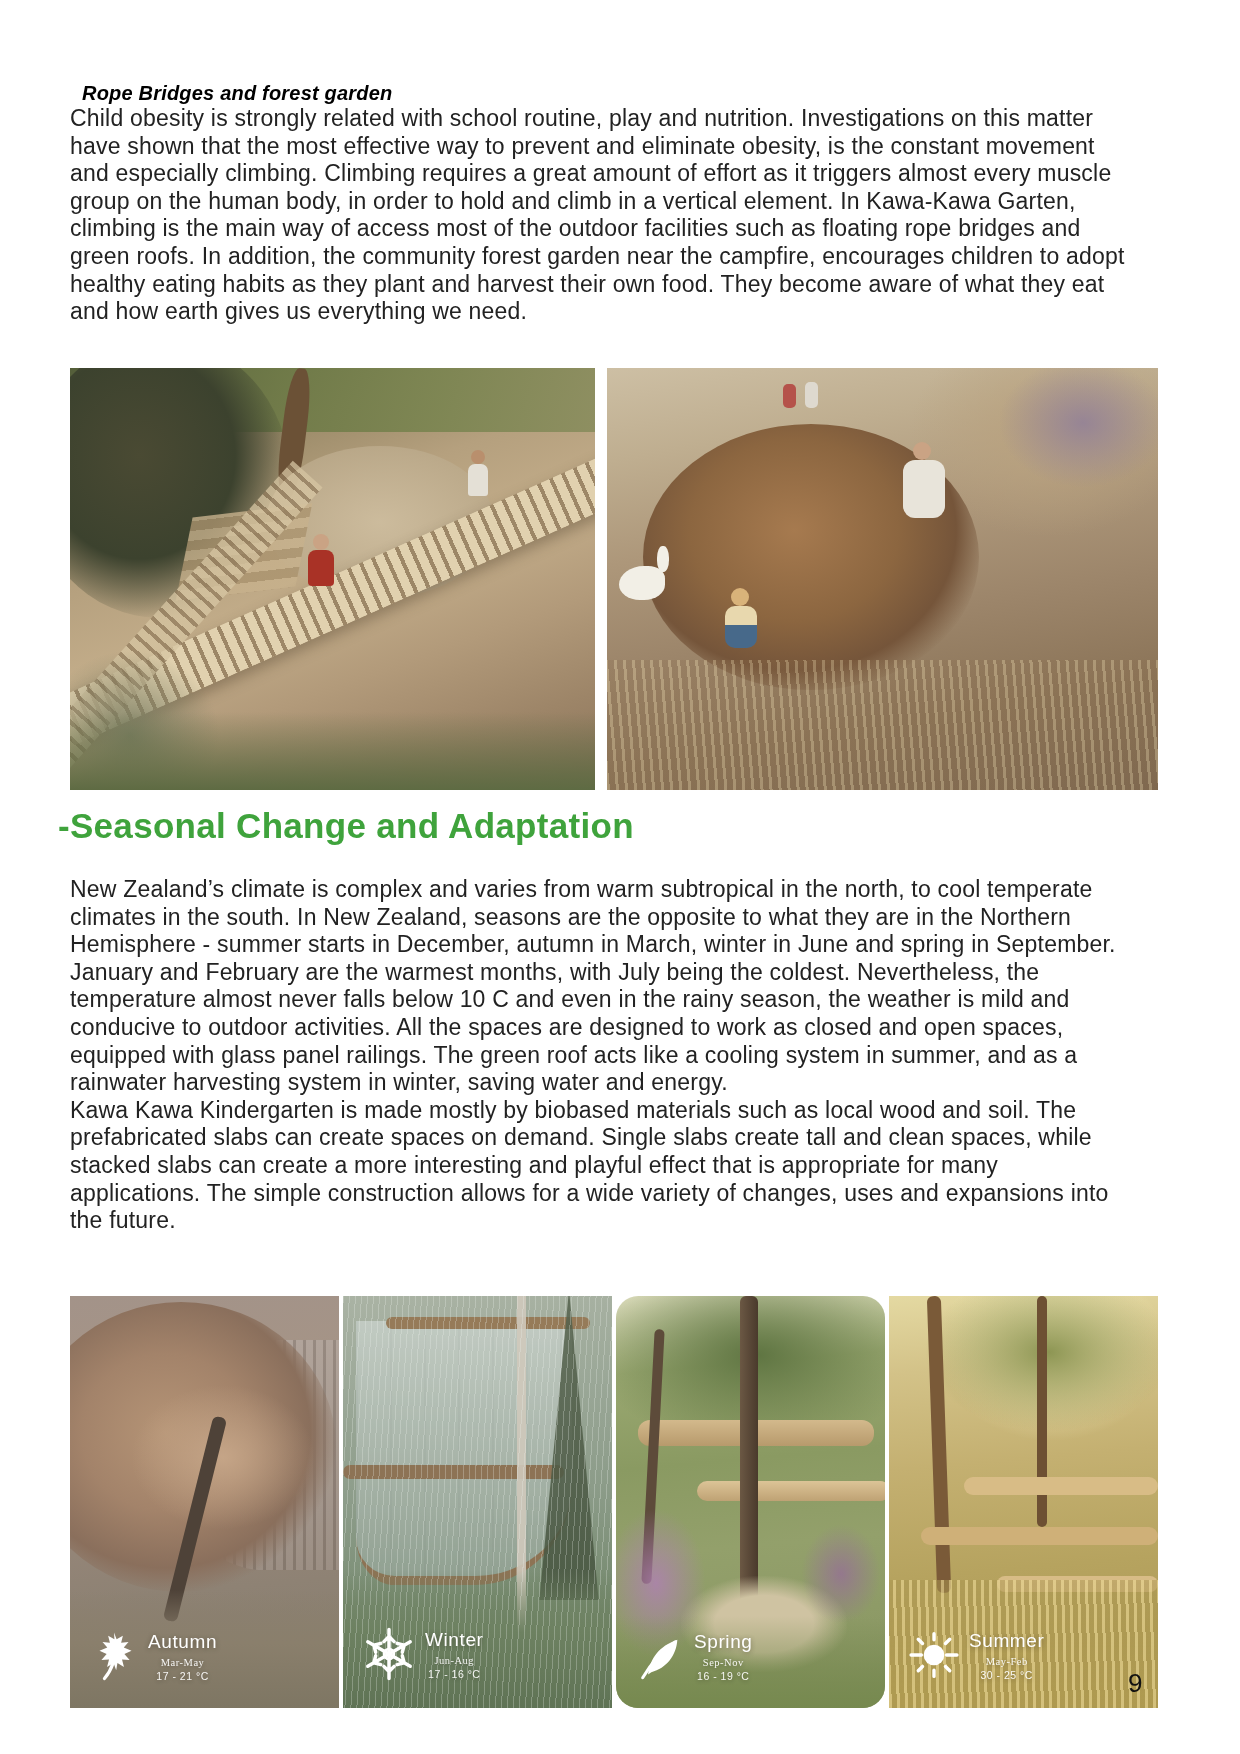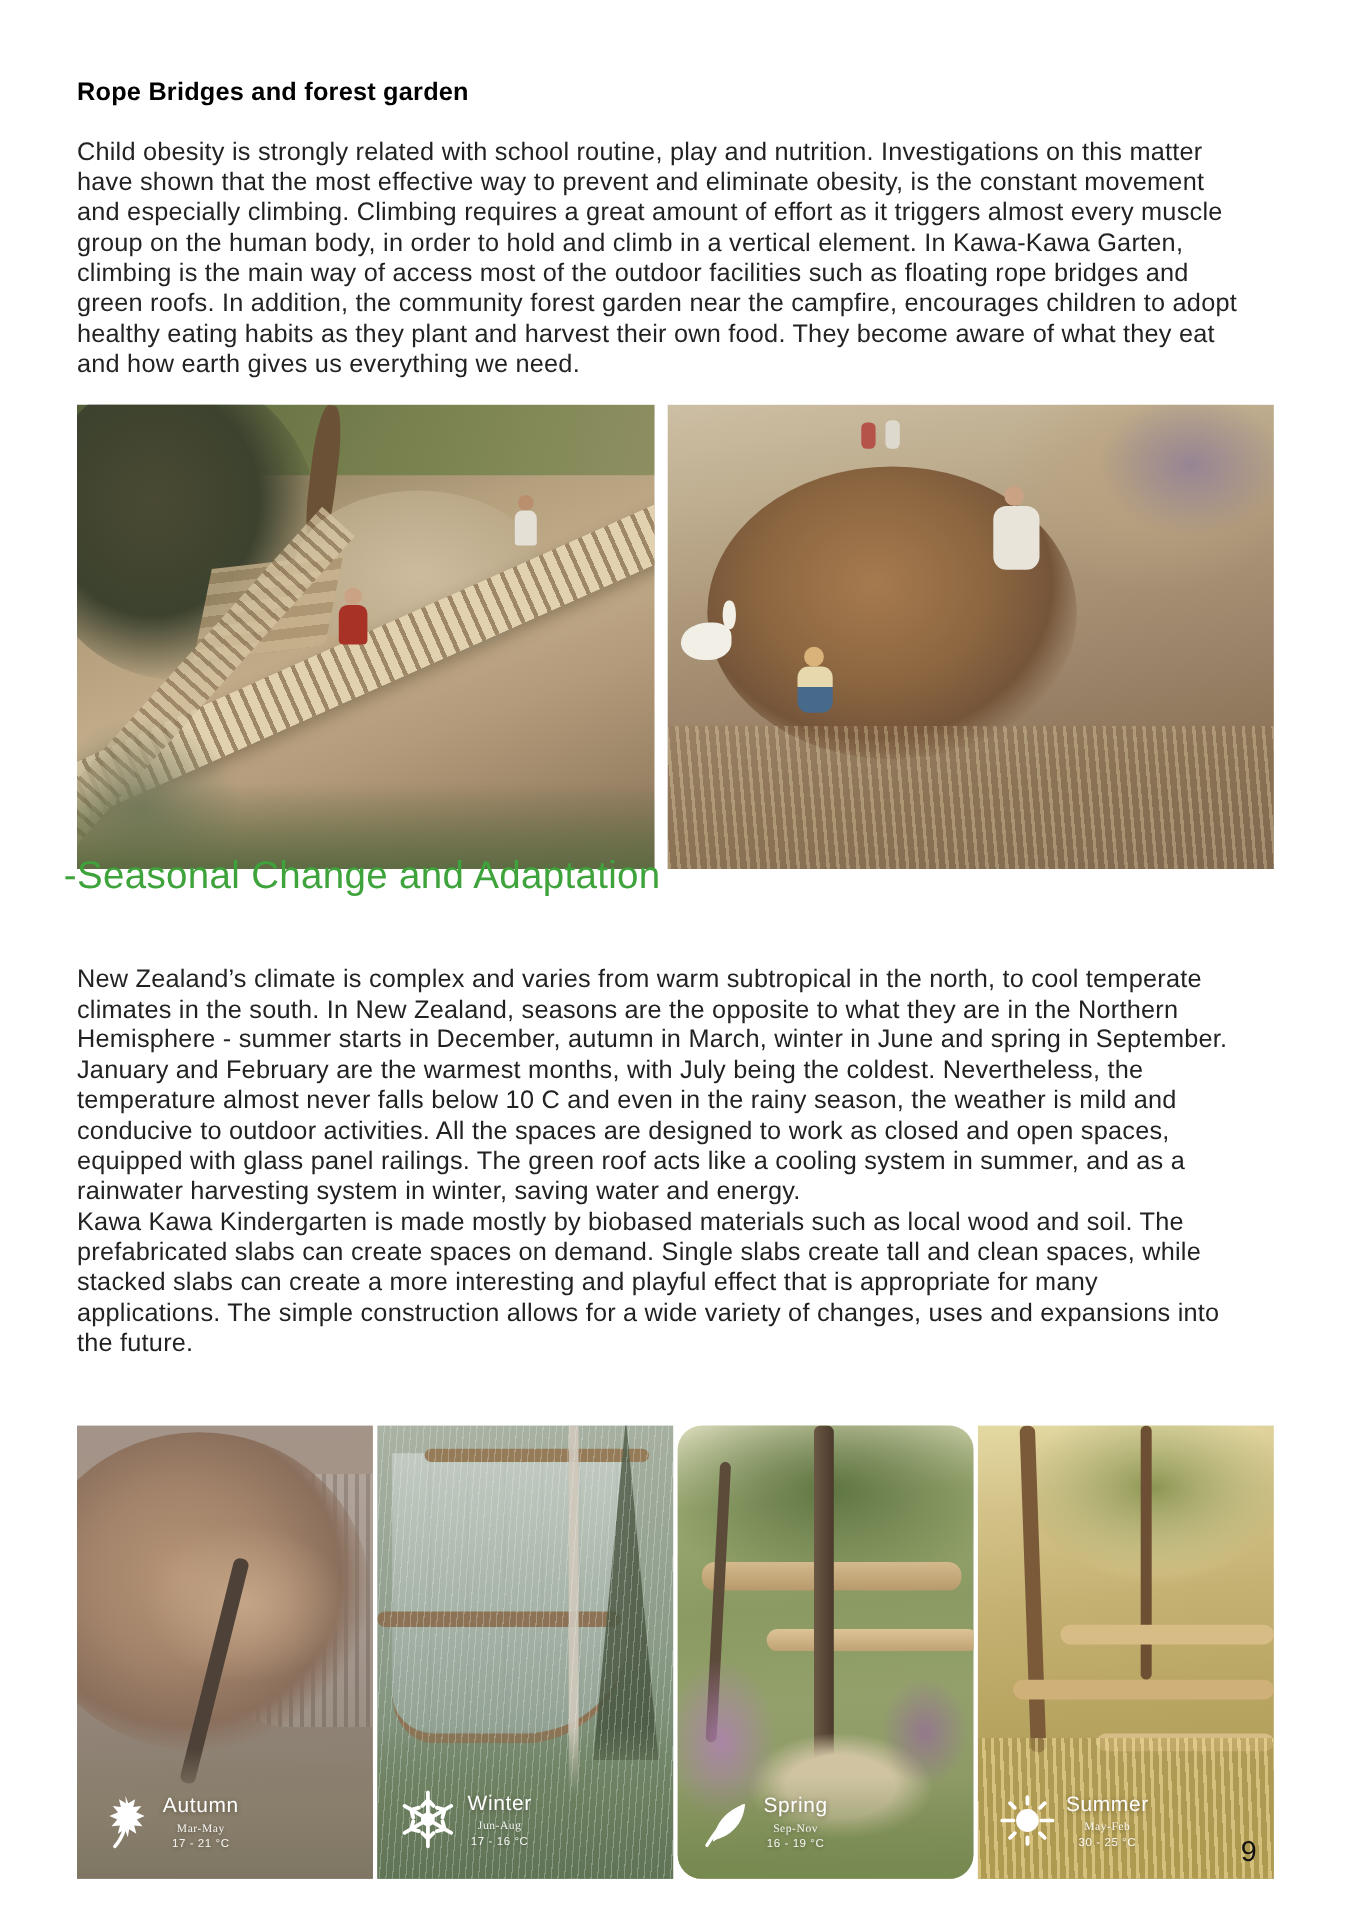--- a/index.html
+++ b/index.html
@@ -1,33 +1,33 @@
 <!DOCTYPE html>
 <html><head>
 <meta charset="utf-8">
 <style>
   html,body{margin:0;padding:0;background:#ffffff;}
   .page{
     position:relative;width:1240px;height:1754px;background:#ffffff;overflow:hidden;
     font-family:"Liberation Sans","DejaVu Sans",sans-serif;color:#1b1b1b;
   }
   .doc-title{
-    position:absolute;left:70px;top:70px;margin:0;
-    font-size:23px;font-weight:bold;color:#000;letter-spacing:.2px;
+    position:absolute;left:70px;top:70px;margin:12px;
+    font-size:20px;font-weight:bold;color:#000;letter-spacing:.2px;font-style:italic;
   }
   .bodytext{
     position:absolute;left:70px;width:1058px;margin:0;
     font-size:23px;line-height:27.6px;font-weight:400;color:#222;letter-spacing:.2px;
   }
-  .para1{top:124px;}
+  .para1{top:105px;}
   .para2{top:876px;}
   .para2 p{margin:0;}
   .section-heading{
-    position:absolute;left:58px;top:776px;margin:0;
-    font-size:35px;font-weight:normal;letter-spacing:.3px;color:#3fa33c;
+    position:absolute;left:58px;top:806px;margin:0;
+    font-size:35px;font-weight:bold;letter-spacing:.3px;color:#3fa33c;
   }
   
   .figrow{
     position:absolute;left:70px;top:368px;width:1088px;height:422px;
     display:flex;gap:12px;
   }
   .fig{position:relative;overflow:hidden;height:100%;}
   .fig-left{width:525px;
     background:linear-gradient(160deg,#4c5138 0%,#6b6a4c 10%,#9a8a68 22%,#b5a07e 36%,#c3ad8a 52%,#b29a7a 68%,#9d8568 84%,#8a7259 100%);
   }

